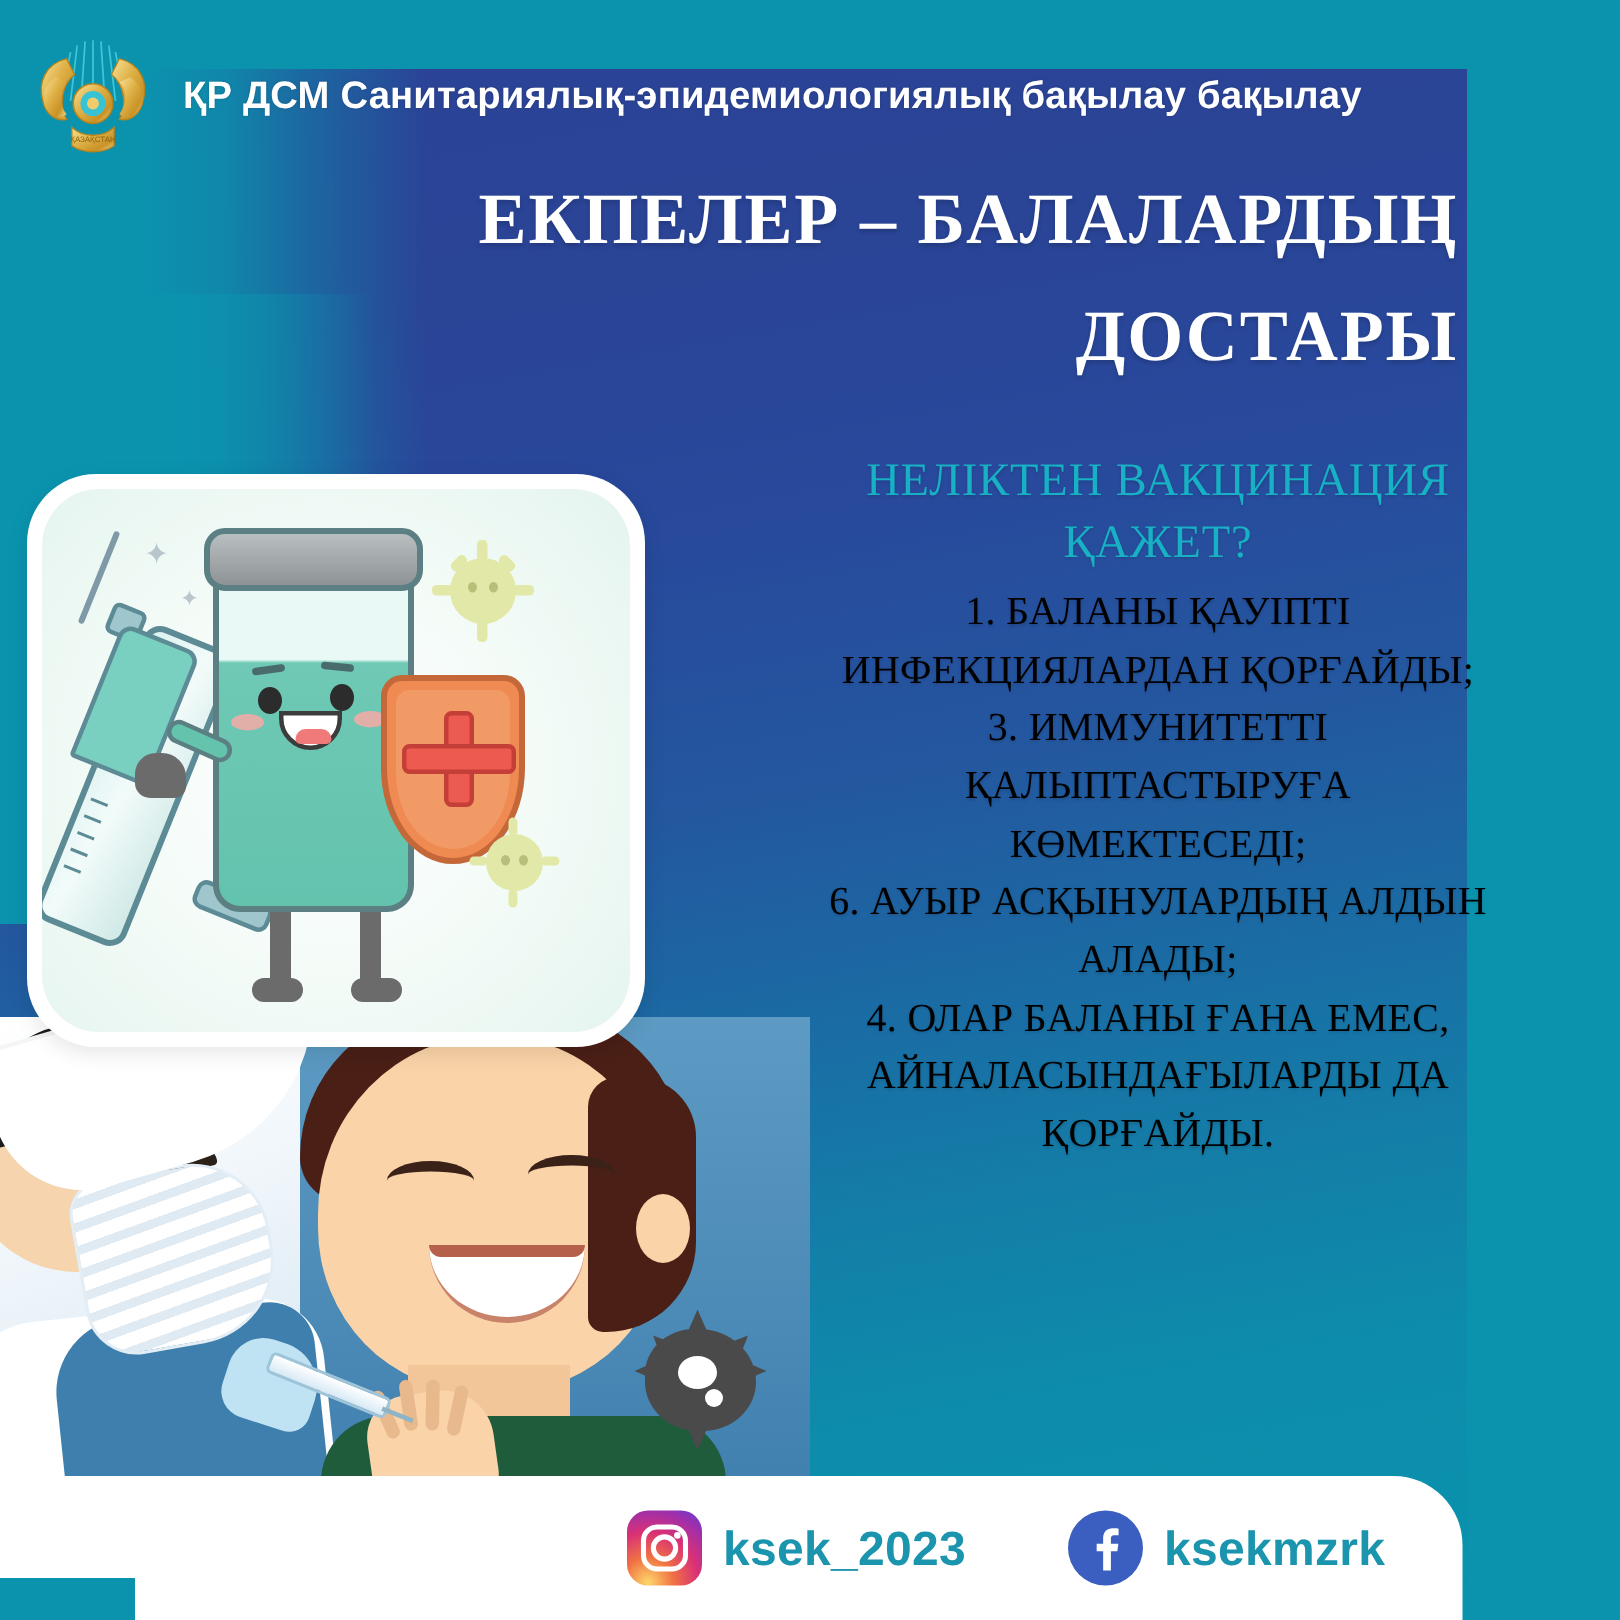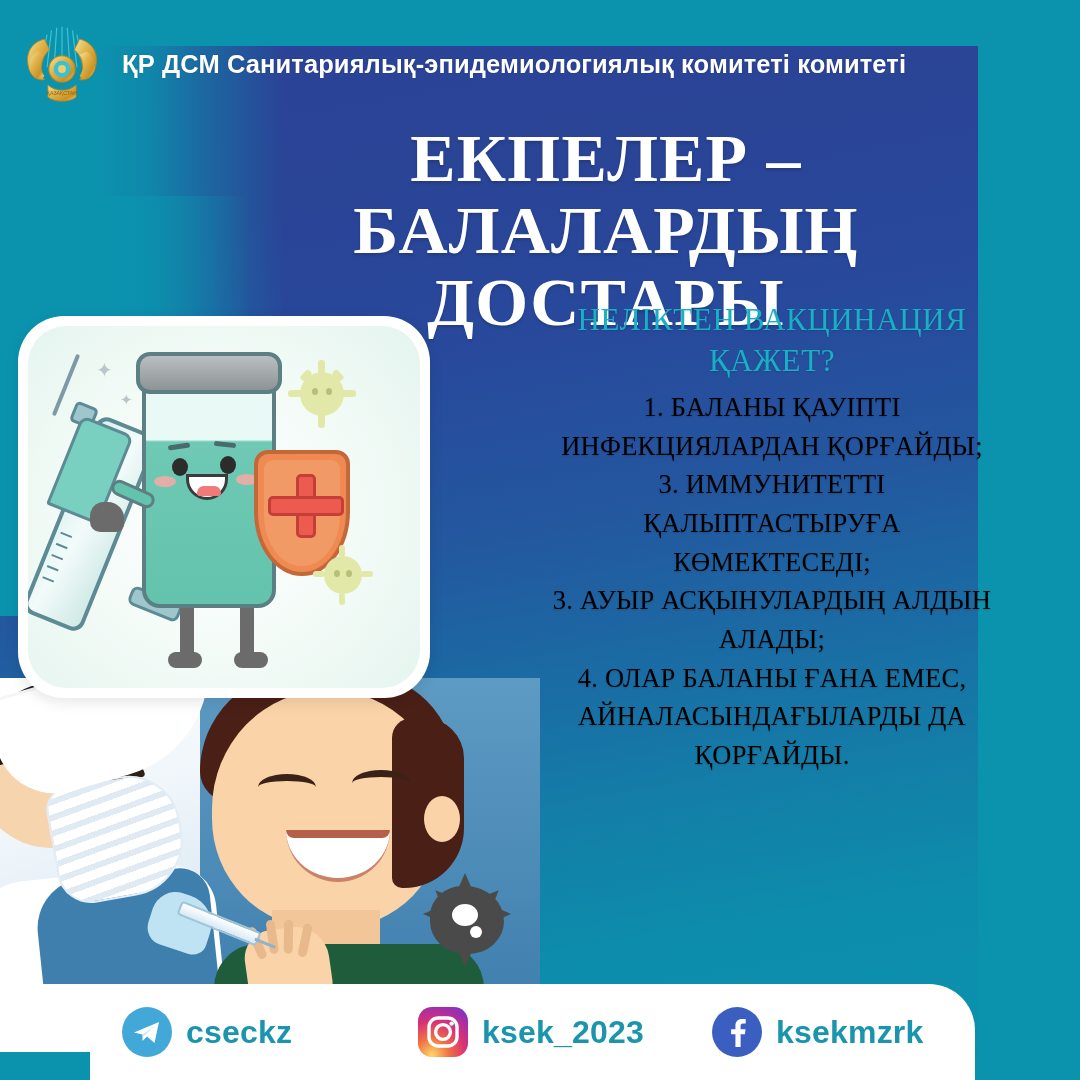--- a/index.html
+++ b/index.html
@@ -81,32 +81,32 @@
     white-space:nowrap;
     z-index:15;
     text-shadow:0 0 2px rgba(0,0,0,.18);
   }
 
   
   .main-title {
     position:absolute;
     left:240px; top:122px;
     width:732px;
-    text-align:center;
+    text-align:right;
     color:#ffffff;
     font-family:"Liberation Serif", serif;
     font-weight:bold;
-    font-size:68px;
+    font-size:48px;
     line-height:1.06;
     letter-spacing:1.2px;
     z-index:12;
     text-shadow:0 2px 3px rgba(0,0,0,.17);
   }
   .main-title .l1 { display:block; }
-  .main-title .l2 { display:block; }
+  .main-title .l2 { display:block;margin-top:27px; }
 
   
   .reasons {
     position:absolute;
     left:546px; top:300px;
     width:452px;
     text-align:center;
     z-index:12;
   }
   .reasons-head {
@@ -348,34 +348,34 @@
         <path d="M78 40 C88 46 90 58 84 66 C80 72 74 72 70 68 C76 60 76 48 70 44 Z" fill="url(#goldg)"></path>
 
         <circle cx="50" cy="60" r="15" fill="url(#goldg)" stroke="#b5831d" stroke-width="1.2"></circle>
         <circle cx="50" cy="60" r="9.5" fill="#38c2d6"></circle>
         <circle cx="50" cy="60" r="4.5" fill="#f0cd6a"></circle>
 
         <path d="M34 78 C42 86 58 86 66 78 L66 92 C58 98 42 98 34 92 Z" fill="url(#goldg)" stroke="#b5831d" stroke-width="1"></path>
         <text x="50" y="89" font-size="6" text-anchor="middle" fill="#8a6412" font-family="'Liberation Sans',sans-serif">ҚАЗАҚСТАН</text>
       </svg>
     </div>
-    <div class="header-title">ҚР ДСМ Санитариялық-эпидемиологиялық комитеті комитеті</div>
+    <div class="header-title">ҚР ДСМ Санитариялық-эпидемиологиялық бақылау бақылау</div>
   </div>
 
   <div class="main-title">
     <span class="l1">ЕКПЕЛЕР – БАЛАЛАРДЫҢ</span>
     <span class="l2">ДОСТАРЫ</span>
   </div>
 
   <div class="reasons">
     <div class="reasons-head">НЕЛІКТЕН ВАКЦИНАЦИЯ ҚАЖЕТ?</div>
     <ul class="reasons-list">
       <li>1. БАЛАНЫ ҚАУІПТІ ИНФЕКЦИЯЛАРДАН ҚОРҒАЙДЫ;</li>
       <li>3. ИММУНИТЕТТІ ҚАЛЫПТАСТЫРУҒА КӨМЕКТЕСЕДІ;</li>
-      <li>3. АУЫР АСҚЫНУЛАРДЫҢ АЛДЫН АЛАДЫ;</li>
+      <li>6. АУЫР АСҚЫНУЛАРДЫҢ АЛДЫН АЛАДЫ;</li>
       <li>4. ОЛАР БАЛАНЫ ҒАНА ЕМЕС, АЙНАЛАСЫНДАҒЫЛАРДЫ ДА ҚОРҒАЙДЫ.</li>
     </ul>
   </div>
 
   <div class="photo-stack">
 
     <div class="photo-child">
       <div class="pc-bg-l"></div>
 
       <div class="nurse-body"></div>
@@ -478,29 +478,20 @@
           <i class="ve" style="left:10px;top:14px;"></i>
           <i class="ve" style="left:22px;top:14px;"></i>
         </div>
 
       </div>
     </div>
   </div>
 
   <div class="footer">
 
-    <div class="social" style="left:122px;">
-      <span class="si si-tg">
-        <svg viewBox="0 0 50 50" width="50" height="50" aria-hidden="true">
-          <path d="M12 25.5 L37 15 L32.5 36 L25 29.5 L20.5 34 L20.5 27.5 Z" fill="#ffffff"></path>
-          <path d="M20.5 27.5 L32.5 19 L21.8 29.2 Z" fill="#cfe7f5"></path>
-        </svg>
-      </span>
-      <span class="handle">cseckz</span>
-    </div>
 
     <div class="social" style="left:418px;">
       <span class="si si-ig">
         <svg viewBox="0 0 50 50" width="50" height="50" aria-hidden="true">
           <rect x="11" y="11" width="28" height="28" rx="9" fill="none" stroke="#ffffff" stroke-width="3.4"></rect>
           <circle cx="25" cy="25" r="7.4" fill="none" stroke="#ffffff" stroke-width="3.4"></circle>
           <circle cx="33.6" cy="16.6" r="2.2" fill="#ffffff"></circle>
         </svg>
       </span>
       <span class="handle">ksek_2023</span>

